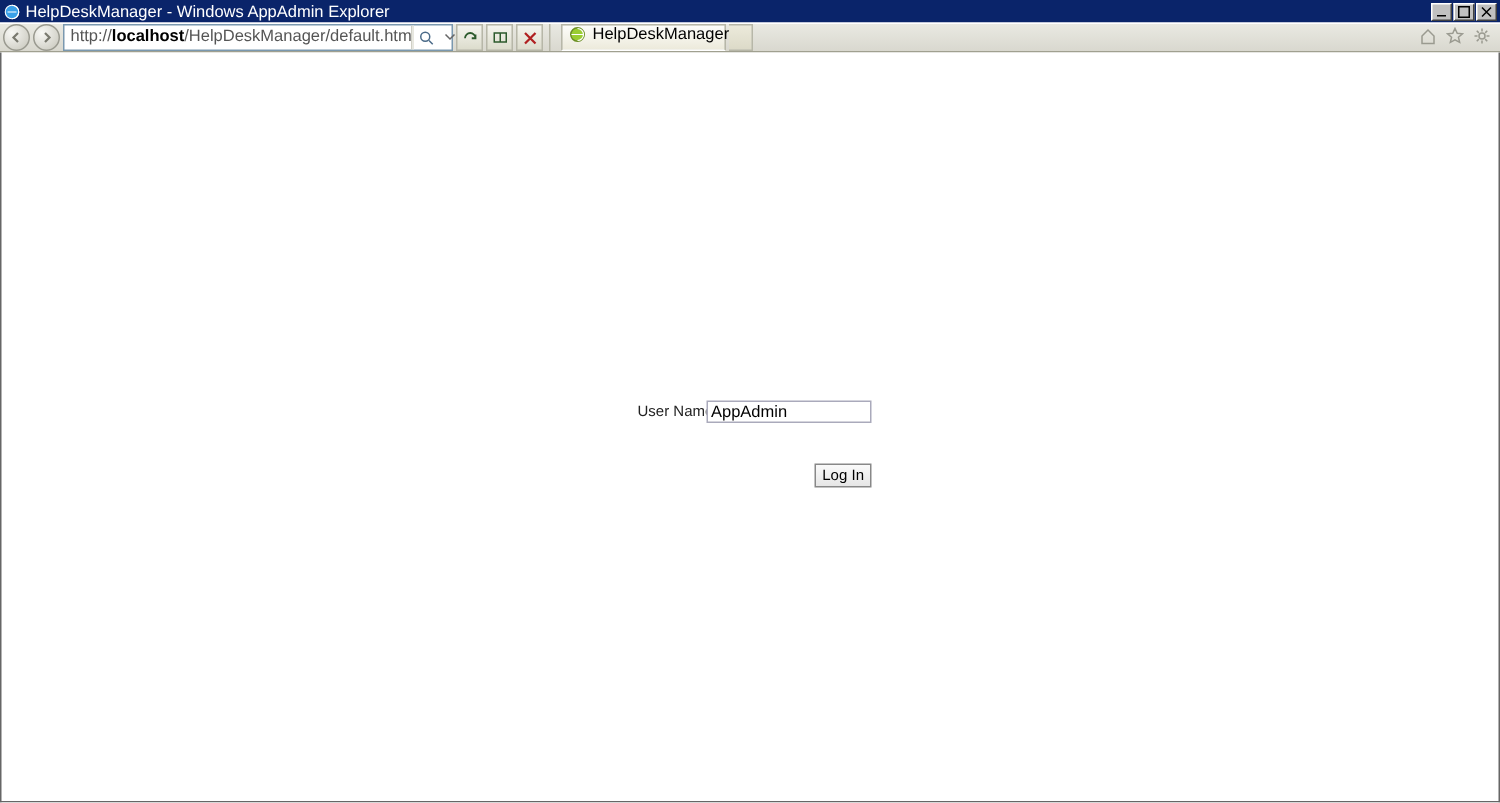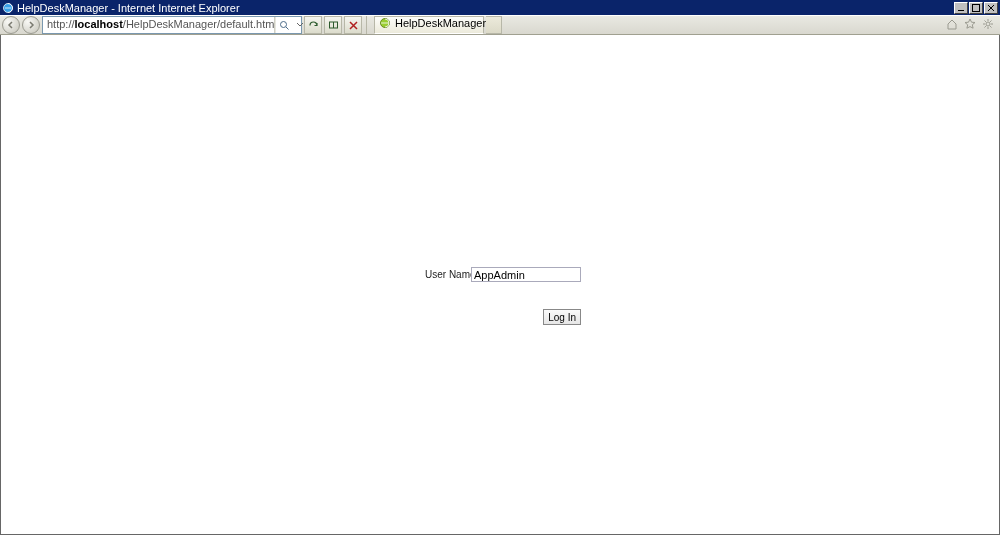--- a/index.html
+++ b/index.html
@@ -42,21 +42,21 @@
 </head>
 <body>
 
 <div class="titlebar">
   <span class="ie-icon">
     <svg viewBox="0 0 16 16">
         <circle cx="8" cy="8" r="6" fill="#3aa0e8" stroke="#fff" stroke-width="1"></circle>
         <path d="M4 8h8M8 2a6 6 0 010 12" stroke="#fff" stroke-width="1" fill="none"></path>
       </svg>
   </span>
-  <span class="title-text">HelpDeskManager - Internet Internet Explorer</span>
+  <span class="title-text">HelpDeskManager - Windows AppAdmin Explorer</span>
   <span class="win-btn">
       <svg viewBox="0 0 8 8">
         <rect x="1" y="6" width="6" height="1" fill="#000"></rect>
       </svg>
     </span>
   <span class="win-btn">
       <svg viewBox="0 0 8 8">
         <rect x="0.5" y="0.5" width="7" height="7" fill="none" stroke="#000"></rect>
       </svg>
     </span>

